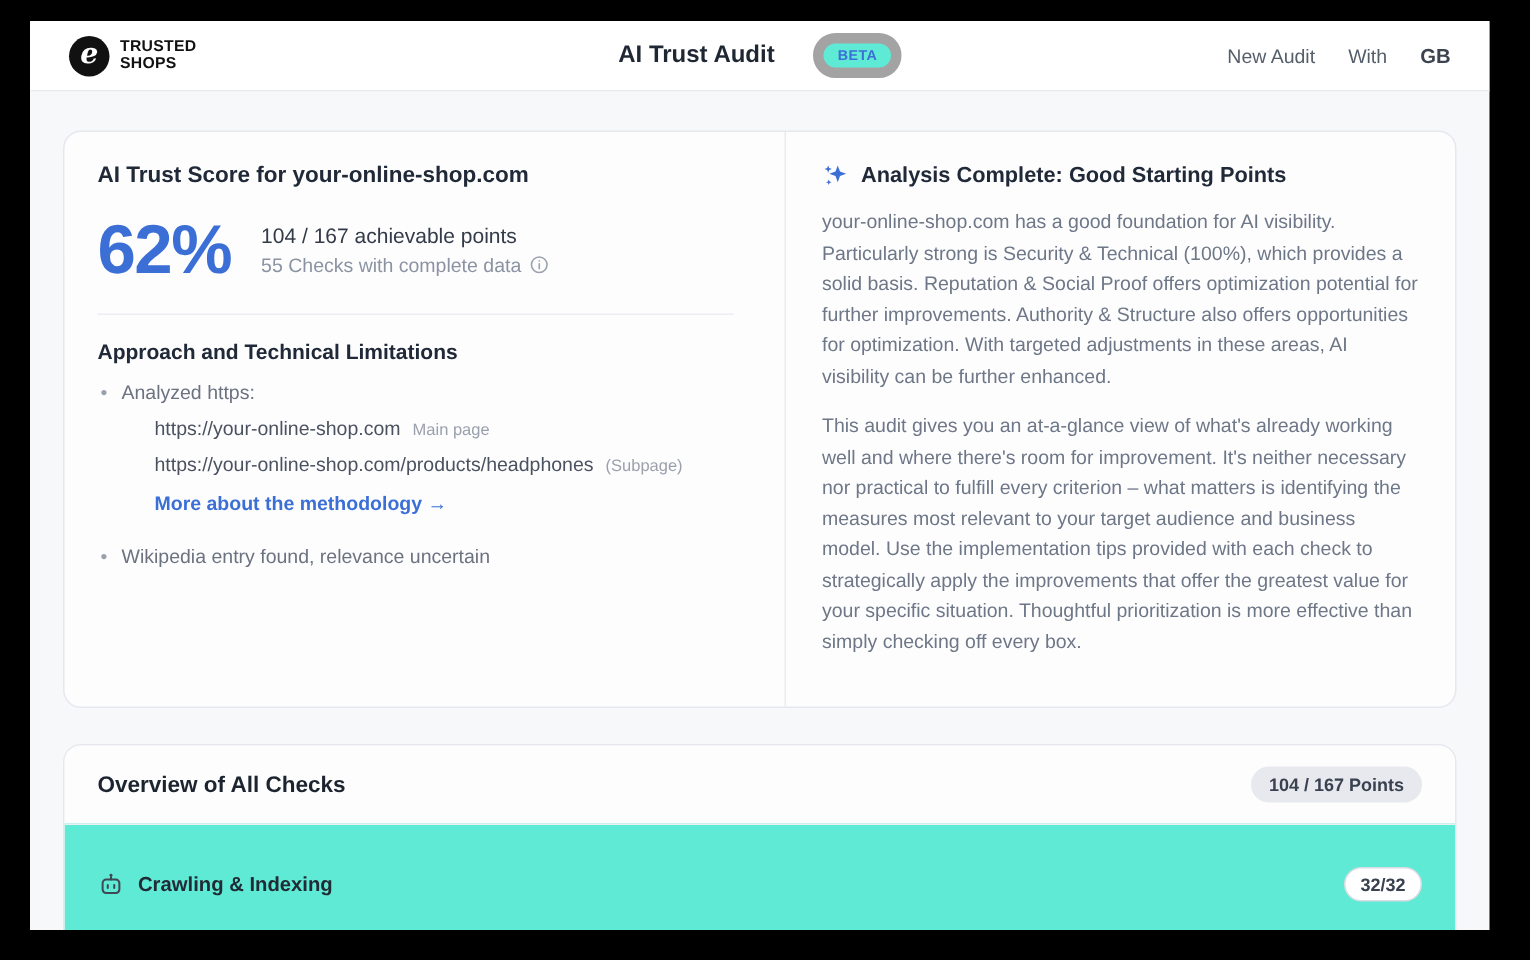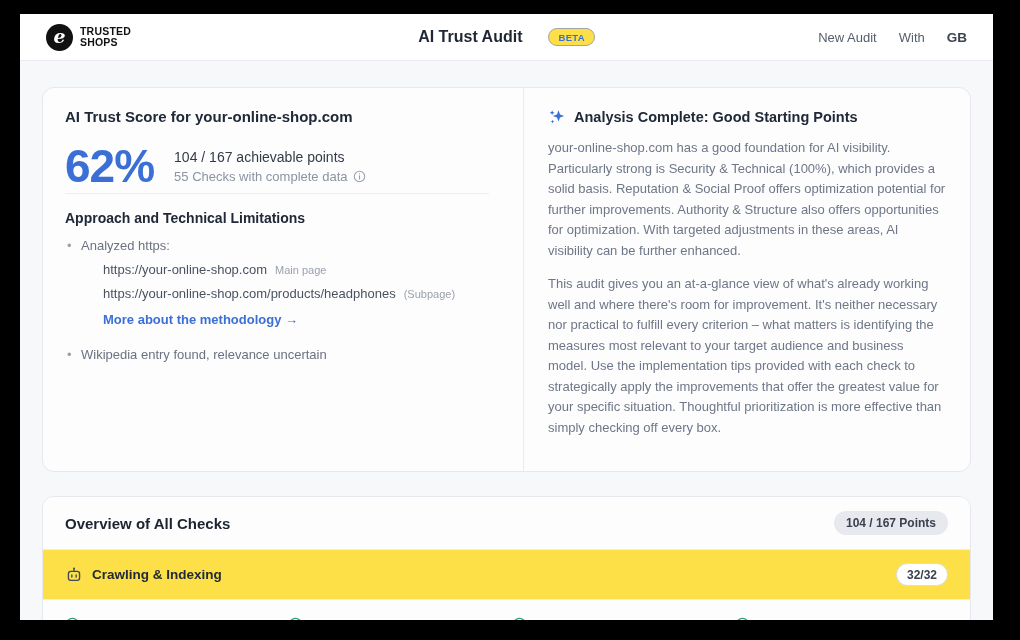--- a/index.html
+++ b/index.html
@@ -18,36 +18,36 @@
     color:#fff; display:flex; align-items:center; justify-content:center;
     font-family:"DejaVu Serif","Liberation Serif",serif; font-style:italic;
     font-weight:bold; font-size:19px; padding-bottom:2px; }
   .logo-text { font-size:10.5px; font-weight:800; color:#111; line-height:1.05;
     letter-spacing:.2px; }
   .header-center { position:absolute; left:0; right:0; top:0; bottom:0;
     display:flex; align-items:center; justify-content:center; gap:26px;
     pointer-events:none; }
   .app-title { font-size:16px; font-weight:700; color:#1f2733; }
   .beta-pill { font-size:9.5px; font-weight:600; color:#3b6fd6;
-    background:#fde047; border:1px solid #a3a3a3; border-radius:999px;
+    background:#5eead4; border:7px solid #a3a3a3; border-radius:999px;
     padding:2.5px 9px; letter-spacing:.3px; }
   .header-nav { margin-left:auto; display:flex; align-items:flex-end; gap:22px; }
   .nav-link { font-size:13px; color:#555e6b; cursor:pointer; }
   .lang-btn { font-size:13.5px; font-weight:700; color:#3c4450; cursor:pointer; }
 
   
   .main { padding:26px 22px 0; }
   .card { background:#fdfdfe; border:1px solid #e6e8ee; border-radius:12px; }
 
   .top-card { display:flex; min-height:276px;gap:12px; }
   .score-col { width:468px; padding:20px 22px; }
   .analysis-col { flex:1; padding:20px 24px; border-left:1px solid #e9ebf0; }
 
   .score-title { font-size:15px; font-weight:700; color:#202938; margin-bottom:14px; }
-  .score-row { display:flex; align-items:center; gap:20px; }
+  .score-row { display:flex; align-items:center; gap:20px; margin-bottom:16px; }
   .score-value { font-size:46px; font-weight:700; color:#3b6fd6; letter-spacing:-1px; }
   .score-points { font-size:14px; font-weight:500; color:#333b48; margin-bottom:4px; }
   .score-checks { font-size:13px; color:#8b93a2; display:flex; align-items:center; gap:5px; }
   .score-divider { border:none; border-top:1px solid #eceef2; margin:0 0 16px; }
   .limitations-title { font-size:14px; font-weight:700; color:#202938; margin-bottom:12px; }
   .bullet-list { list-style:none; }
   .bullet-list > li { position:relative; padding-left:16px; font-size:13px;
     color:#6b7280; margin-bottom:8px; }
   .bullet-list > li::before { content:"•"; position:absolute; left:2px; top:0;
     color:#9aa1ad; }
@@ -61,21 +61,21 @@
   .analysis-p { font-size:13px; line-height:1.58; color:#6e7787; margin-bottom:13px; }
 
   
   .overview-card { margin-top:24px; border-radius:12px 12px 0 0; overflow:hidden; }
   .overview-header { display:flex; align-items:center; justify-content:space-between;
     padding:14px 22px; background:#fdfdfe; }
   .overview-title { font-size:15px; font-weight:700; color:#1c2430; }
   .total-pill { font-size:12px; font-weight:600; color:#3a4150; background:#e7e9ee;
     border-radius:999px; padding:5px 12px; }
   .section-row { display:flex; align-items:center; justify-content:space-between;
-    padding:13px 22px; background:#fde047; border-top:1px solid #eceef2;
+    padding:28px 22px; background:#5eead4; border-top:1px solid #eceef2;
     cursor:pointer; }
   .section-left { display:flex; align-items:center; gap:9px; }
   .section-name { font-size:13.5px; font-weight:700; color:#222a36; }
   .section-icon { width:18px; height:18px; color:#3f4854; }
   .score-pill { font-size:12px; font-weight:600; color:#3a4150; background:#fff;
     border:1px solid #d8dce3; border-radius:999px; padding:3.5px 10px; }
   .checks-grid { display:grid; grid-template-columns:repeat(4,1fr);
     row-gap:17px; column-gap:10px; padding:17px 22px 20px; background:#fdfdfe;
     border-top:1px solid #eceef2; }
   .check-item { display:flex; align-items:center; gap:7px; cursor:pointer;

